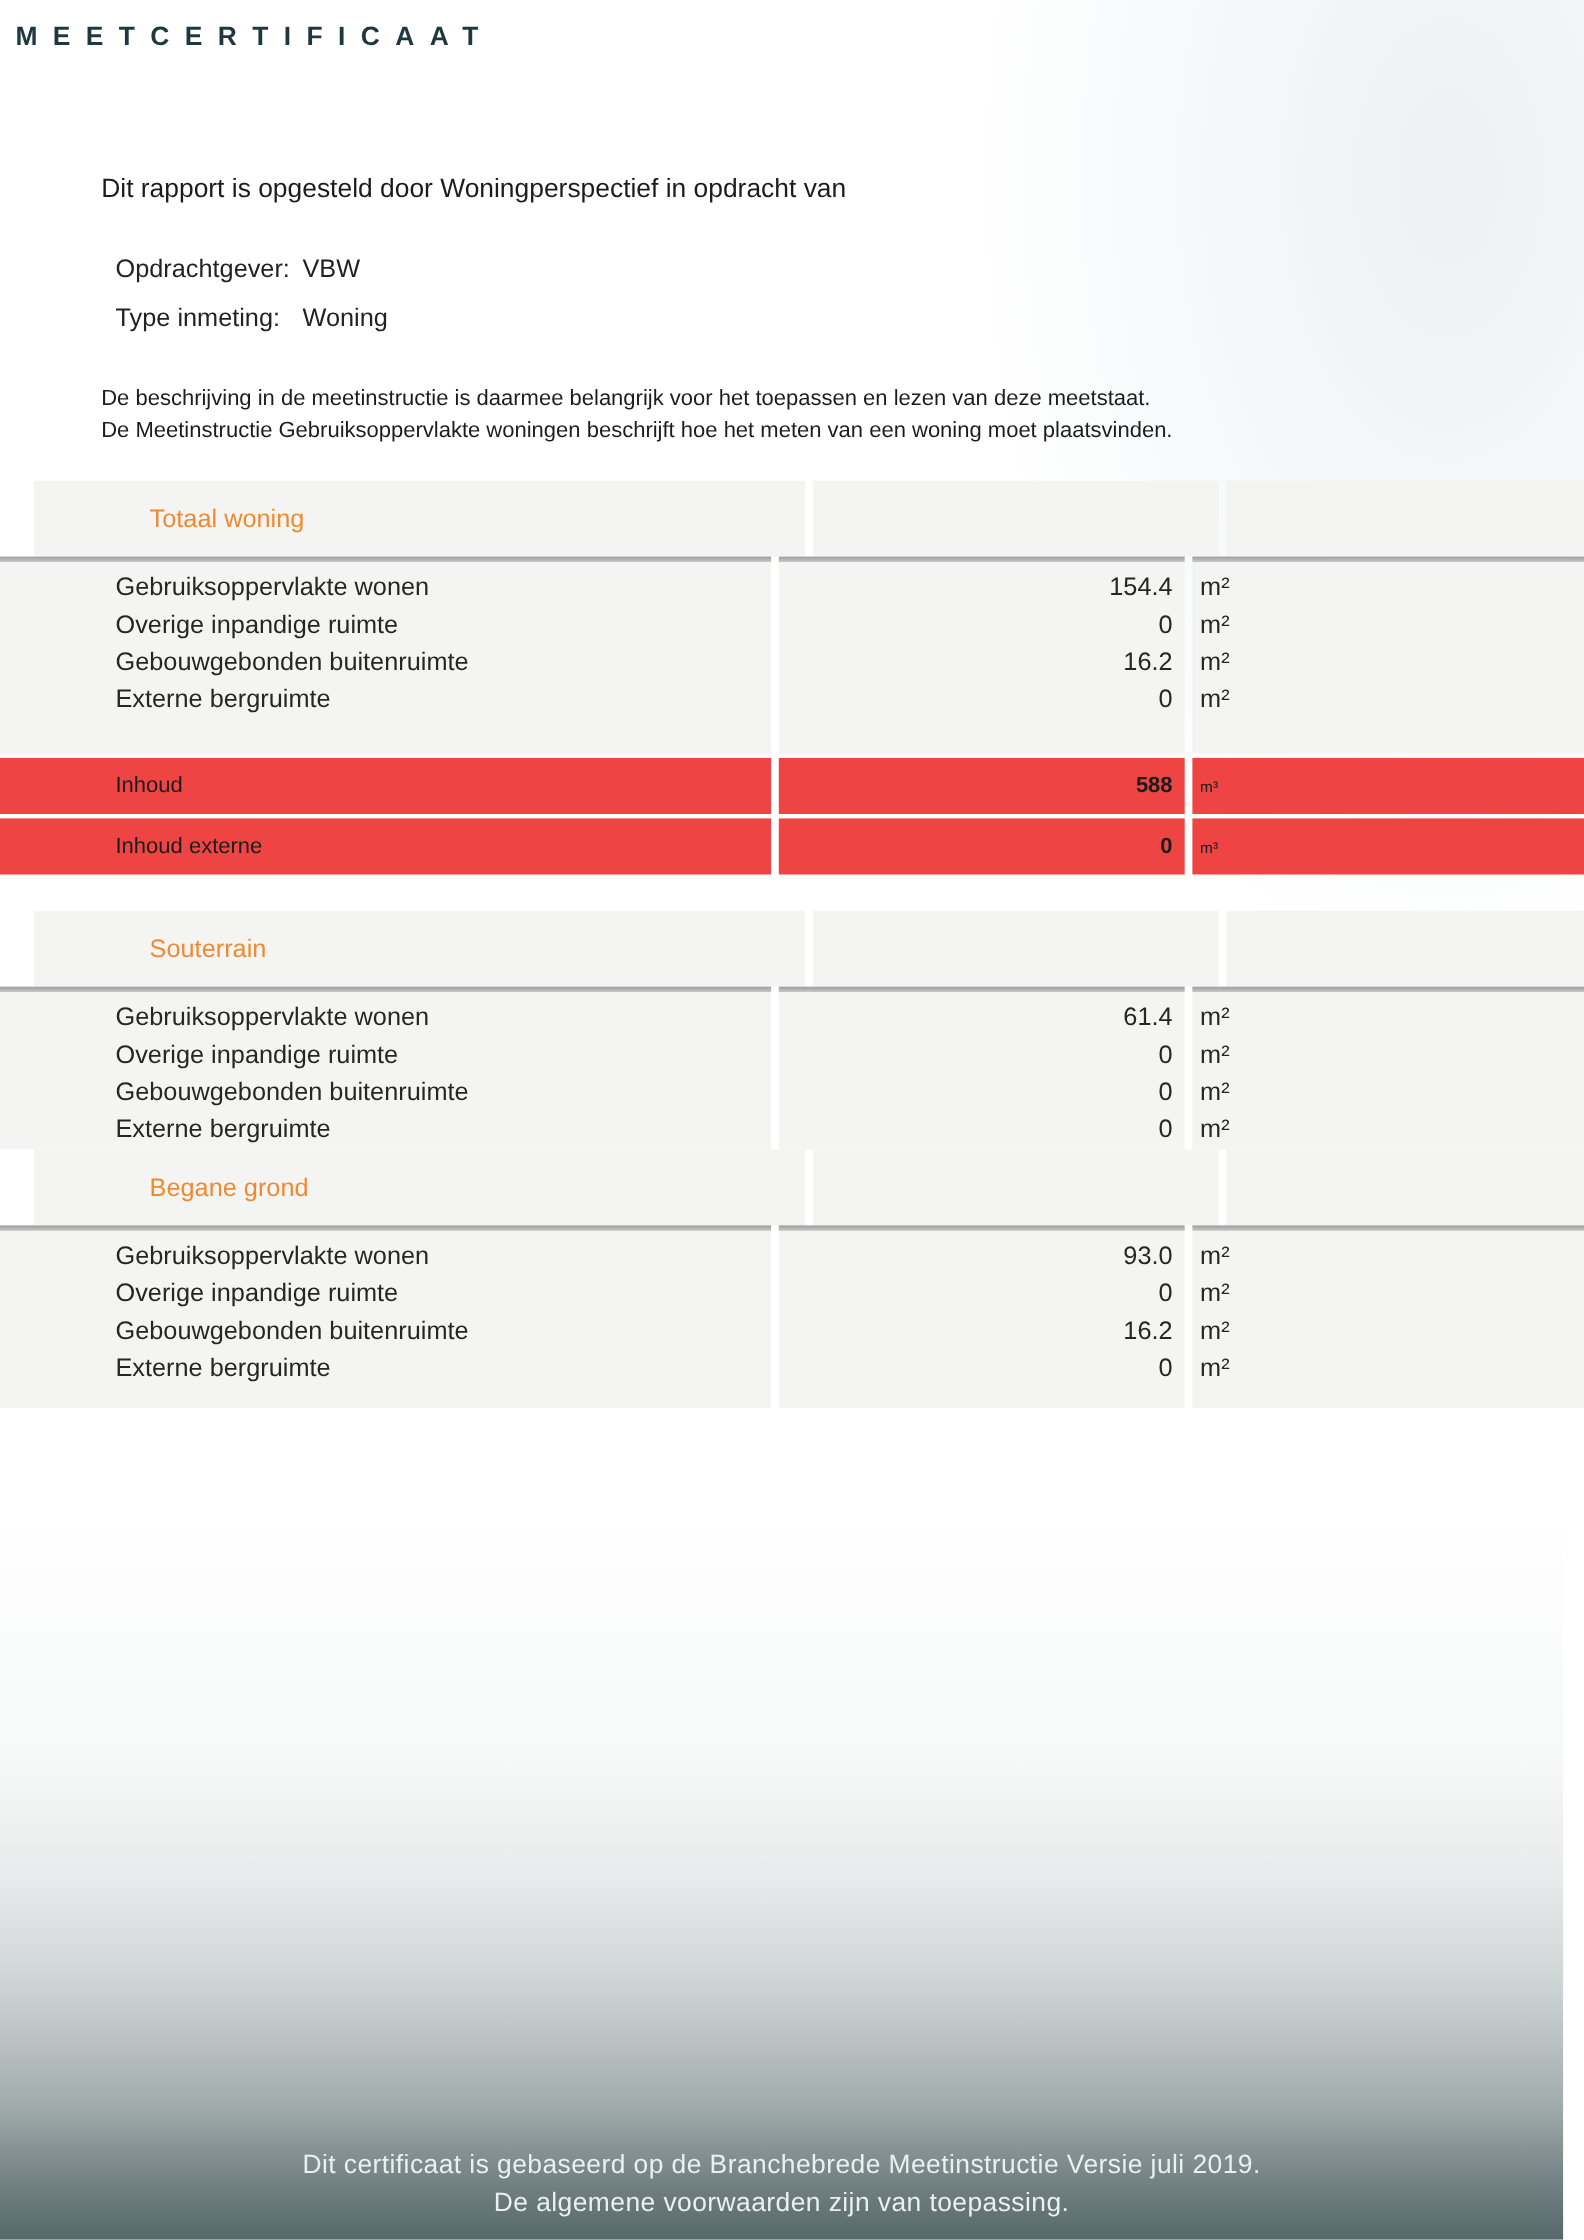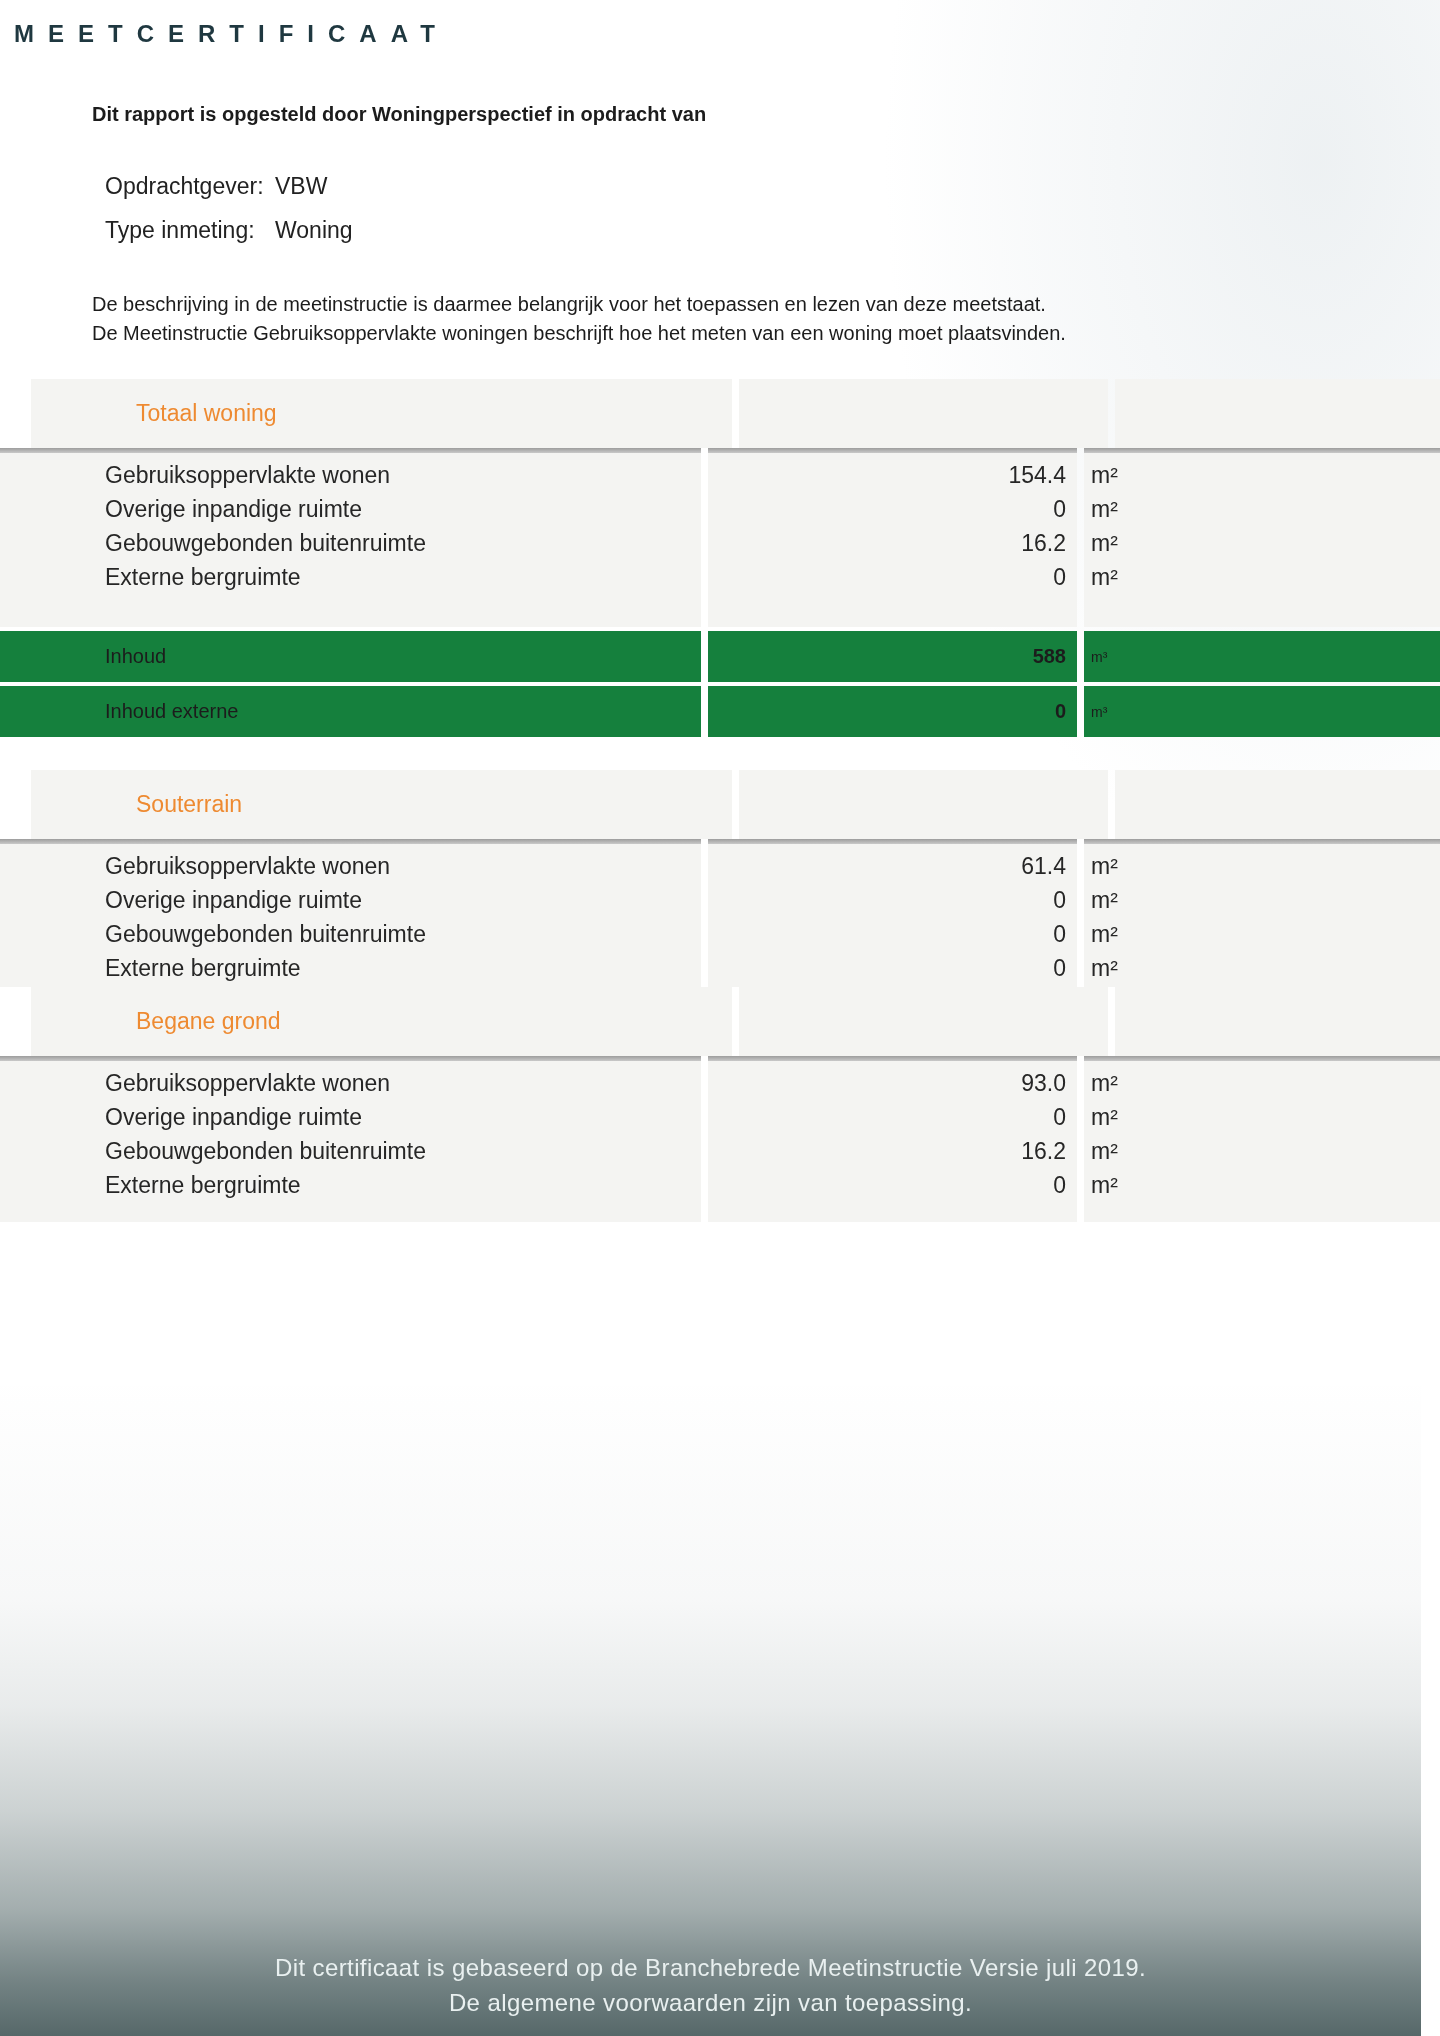--- a/index.html
+++ b/index.html
@@ -56,24 +56,23 @@
     padding-top: 20px;
     font-size: 24px;
     font-weight: bold;
     letter-spacing: 14px;
     color: #1f3840;
     text-indent: 14px; 
     height: 68px;
   }
 
   .intro {
-    margin: 34px 0 0 92px;
-    font-size: 20px;
+    margin: 92px 0 0 92px;
+    font-size: 24px;
     line-height: 24px;
-    font-weight: bold;
   }
 
   .fields { margin: 46px 0 0 105px; }
   .field-row { display: flex; font-size: 23px; line-height: 28px; margin-bottom: 16px; }
   .field-label { width: 170px; color: #222; }
   .field-value { color: #222; }
 
   .description {
     margin: 46px 0 0 92px;
     font-size: 20px;
@@ -103,21 +102,21 @@
   .sec-body .line { font-size: 23px; line-height: 34px; color: #262626; }
   .col.labels .line { padding-left: 105px; }
   .col.values .line { text-align: right; padding-right: 11px; }
   .col.units .line { padding-left: 7px; }
 
   .pad-b-lg { padding-bottom: 33px; }
   .pad-b-sm { padding-bottom: 2px; }
   .pad-b-md { padding-bottom: 20px; }
 
   .total-row { display: flex; gap: 7px; height: 51px; margin-top: 4px; }
-  .total-row .cell { background: #15803d; display: flex; align-items: center; }
+  .total-row .cell { background: #ef4444; display: flex; align-items: center; }
   .total-row .t-label { padding-left: 105px; font-size: 20px; }
   .total-row .t-value { justify-content: flex-end; padding-right: 11px; font-size: 20px; font-weight: bold; }
   .total-row .t-unit { padding-left: 7px; font-size: 14px; }
 
   .gap-33 { height: 33px; }
 </style>
 </head>
 <body>
 
 <div class="corner-wash"></div>

